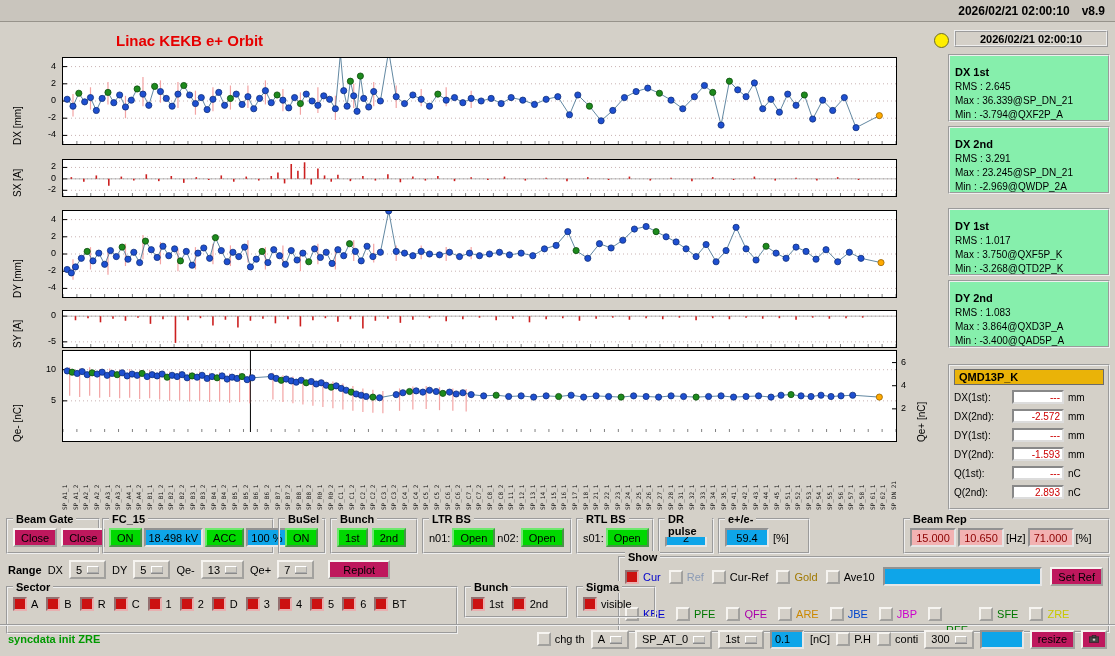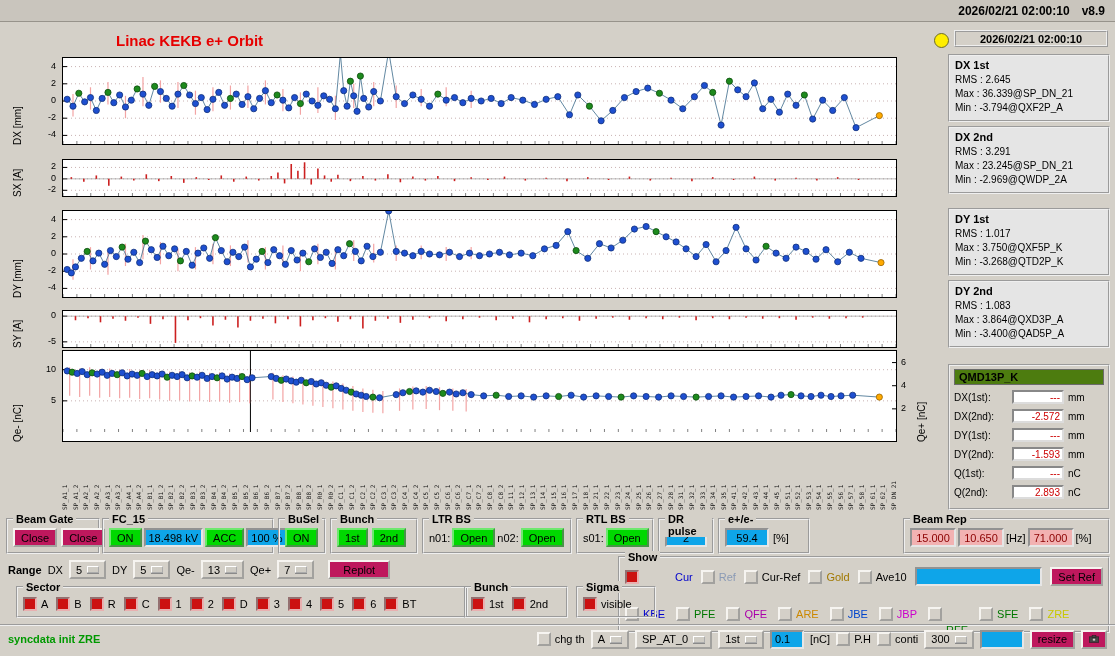--- a/index.html
+++ b/index.html
@@ -21,26 +21,26 @@
   .plotbox svg{position:absolute;left:0;top:0;}
   #xlabel-strip{position:absolute;left:62px;top:452px;width:835px;height:58px;display:flex;
                 justify-content:space-between;overflow:hidden;}
   #xlabel-strip span{writing-mode:vertical-rl;transform:rotate(180deg);font-size:6px;line-height:1;
                      font-family:"DejaVu Sans Mono",monospace;color:#111;}
   .lamp{position:absolute;left:934px;top:33px;width:13px;height:13px;border-radius:50%;border:1px solid #6b6b2a;}
   .tsbox{position:absolute;left:954px;top:30px;width:154px;height:17px;border:2px ridge #efefef;
          background:#d4d0c8;font-weight:bold;font-size:11px;display:flex;align-items:center;
          justify-content:center;box-sizing:border-box;}
   .statbox{position:absolute;left:948px;width:162px;height:68px;border:2px groove #efefef;
-           padding:3px 5px;box-sizing:border-box;background:#e5e5e5;}
+           padding:10px 5px;box-sizing:border-box;background:#86efac;}
   .stat-h{font-weight:bold;font-size:11px;}
   .stat-l{font-size:10px;margin-top:3px;white-space:nowrap;}
   .monbox{position:absolute;left:948px;top:364px;width:162px;height:146px;border:2px groove #efefef;
           padding:3px 4px;box-sizing:border-box;}
-  .mon-h{background:#4d7c0f;border:1px solid #6b6b6b;padding:1px 4px;font-weight:bold;font-size:11px;}
+  .mon-h{background:#eab308;border:1px solid #6b6b6b;padding:1px 4px;font-weight:bold;font-size:11px;}
   .mon-row{display:flex;align-items:center;gap:4px;margin-top:5px;}
   .mon-l{width:54px;font-size:10px;}
   .mon-v{width:52px;height:14px;background:#fff;border:2px inset #dcdcdc;color:#cc0000;
          font-size:10px;text-align:right;padding:0 2px;box-sizing:border-box;}
   .mon-u{font-size:10px;}
   .grp{position:absolute;border:2px groove #efefef;box-sizing:border-box;padding:8px 5px 4px;}
   .glabel{position:absolute;top:-7px;left:5px;background:#d4d0c8;padding:0 3px;font-size:11px;font-weight:bold;line-height:12px;}
   .rowflex{display:flex;align-items:center;gap:4px;}
   .btn{display:inline-flex;align-items:center;justify-content:center;background:#be185d;
        border:2px outset #f6f4f0;font-size:11px;padding:0 6px;height:19px;box-sizing:border-box;cursor:default;white-space:nowrap;}
@@ -1231,21 +1231,21 @@
       <span class="ind"></span>
     </span>
   <span class="btn" style="margin-left:8px;width:62px">Replot</span>
 </div>
 
 <div class="grp" style="left:618px;top:556px;width:492px;height:77px;padding-top:9px">
   <span class="glabel">Show</span>
   <div class="rowflex" style="gap:8px">
     <span class="cb on">
         <span class="box"></span>
-        <span style="color: rgb(0, 0, 204); margin-left: 32px;">Cur</span>
+        <span style="color: rgb(0, 0, 204);">Cur</span>
       </span>
     <span class="cb">
         <span class="box"></span>
         <span style="color: rgb(138, 154, 181);">Ref</span>
       </span>
     <span class="cb">
         <span class="box"></span>
         <span style="color: rgb(0, 0, 0);">Cur-Ref</span>
       </span>
     <span class="cb">
@@ -1292,21 +1292,21 @@
         <span class="box"></span>
         <span style="color: rgb(0, 119, 0);">SFE</span>
       </span>
     <span class="cb">
         <span class="box"></span>
         <span style="color: rgb(200, 200, 0);">ZRE</span>
       </span>
   </div>
 </div>
 
-<div class="grp" style="left:16px;top:586px;width:452px;height:32px;padding-top:9px">
+<div class="grp" style="left:6px;top:586px;width:452px;height:48px;padding-top:9px">
   <span class="glabel">Sector</span>
   <div class="rowflex" style="gap:8px">
     <span class="cb on">
         <span class="box"></span>
         <span>A</span>
       </span>
     <span class="cb on">
         <span class="box"></span>
         <span>B</span>
       </span>

